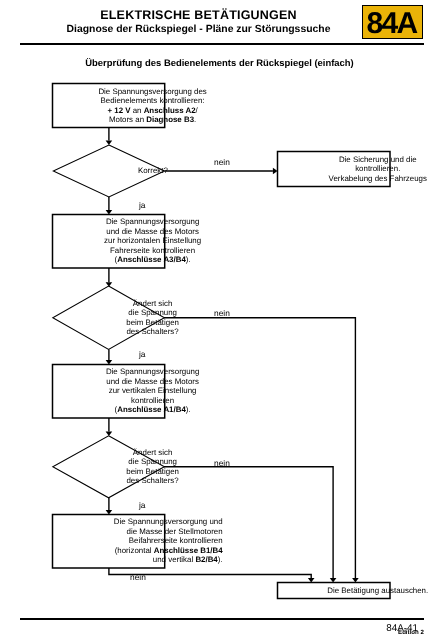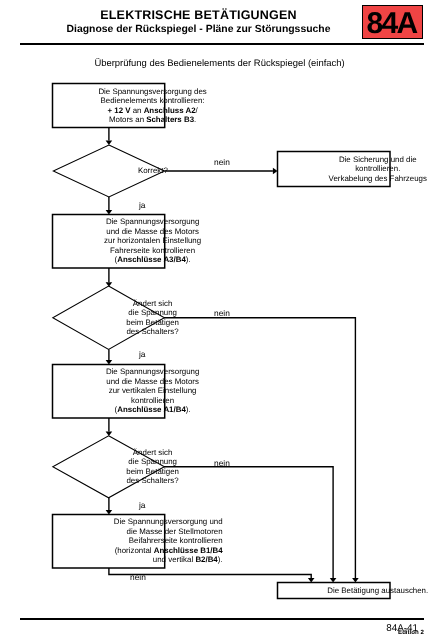--- a/index.html
+++ b/index.html
@@ -2,24 +2,24 @@
 <html><head>
 <meta charset="utf-8">
 <title>84A</title>
 <style>
   html,body{margin:0;padding:0;}
   body{width:443px;height:640px;background:#ffffff;font-family:"Liberation Sans",sans-serif;color:#000;overflow:hidden;position:relative;-webkit-font-smoothing:antialiased;text-rendering:geometricPrecision;}
   .page{position:absolute;inset:0;}
   
   #header-title{position:absolute;left:18.5px;top:8px;width:360px;text-align:center;font-size:12.5px;font-weight:bold;letter-spacing:.2px;}
   #header-subtitle{position:absolute;left:18.5px;top:24px;width:360px;text-align:center;font-size:10.4px;font-weight:bold;}
-  #chapter-badge{position:absolute;left:362px;top:5px;width:61px;height:34px;background:#ef4444;border:1.3px solid #000;box-sizing:border-box;}
+  #chapter-badge{position:absolute;left:362px;top:5px;width:61px;height:34px;background:#eab308;border:1.3px solid #000;box-sizing:border-box;}
   #chapter-badge span{display:block;text-align:center;font-size:30px;font-weight:bold;line-height:36px;letter-spacing:-1.7px;padding-right:2px;}
   #header-rule{position:absolute;left:20px;top:42.8px;width:404px;height:2.3px;background:#000;}
-  #section-title{position:absolute;left:21px;top:57.5px;width:397px;text-align:center;font-size:9.45px;font-weight:normal;}
+  #section-title{position:absolute;left:21px;top:57.5px;width:397px;text-align:center;font-size:9.45px;font-weight:bold;}
   
   #footer-rule{position:absolute;left:20px;top:617.7px;width:404px;height:2.3px;background:#000;}
   #footer-page{position:absolute;left:14px;top:622.5px;width:404px;text-align:right;font-size:9.9px;}
   #footer-edition{position:absolute;right:19.2px;top:628.5px;font-size:6.1px;font-weight:bold;}
   
   #flow{position:absolute;left:0;top:0;}
   #flow-text{position:absolute;left:0;top:0;width:443px;height:640px;margin-left:44px;}
   .nodetext{font-family:"Liberation Sans",sans-serif;font-size:7.9px;line-height:9.5px;text-align:center;color:#000;}
   .nodetext b{font-weight:bold;}
   .lbl{position:absolute;font-size:8.4px;line-height:8.4px;}
@@ -69,21 +69,21 @@
         <polygon points="108.9,514.5 105.60000000000001,509.9 112.2,509.9" fill="#000" stroke="none"></polygon>
         <path d="M 108.9 568 L 108.9 574.5 L 311.2 574.5 L 311.2 577.9" fill="none" stroke="#000" stroke-width="1.4"></path>
         <polygon points="311.2,582.5 307.9,577.9 314.5,577.9" fill="#000" stroke="none"></polygon>
       </g>
   </svg>
   <div id="flow-text">
       <div class="nodetext" style="position: absolute; left: 38.6px; width: 140px; text-align: center; top: 86.5px;">
         <div><span>Die Spannungsversorgung des</span></div>
         <div><span>Bedienelements kontrollieren:</span></div>
         <div><b>+ 12 V </b><span>an </span><b>Anschluss A2</b><span>/</span></div>
-        <div><span>Motors an </span><b>Schalters B3</b><span>.</span></div>
+        <div><span>Motors an </span><b>Diagnose B3</b><span>.</span></div>
       </div>
       <div class="nodetext" style="position: absolute; left: 38.9px; width: 140px; text-align: center; top: 166px;">
         <div><span>Korrekt?</span></div>
       </div>
       <div class="nodetext" style="position: absolute; left: 263.75px; width: 140px; text-align: center; top: 154.5px;">
         <div><span>Die Sicherung und die</span></div>
         <div><span>kontrollieren.</span></div>
         <div><span>Verkabelung des Fahrzeugs</span></div>
       </div>
       <div class="nodetext" style="position: absolute; left: 38.6px; width: 140px; text-align: center; top: 217.25px;">

